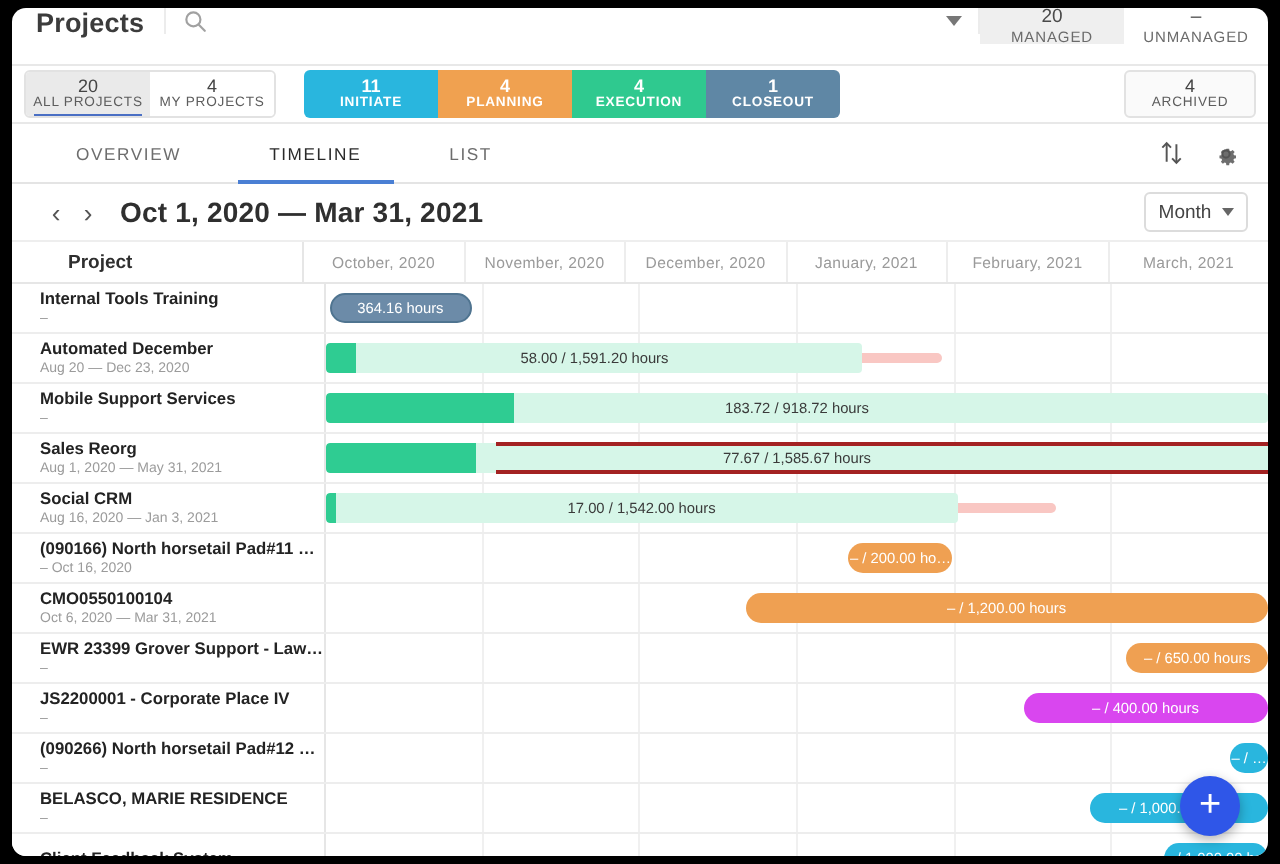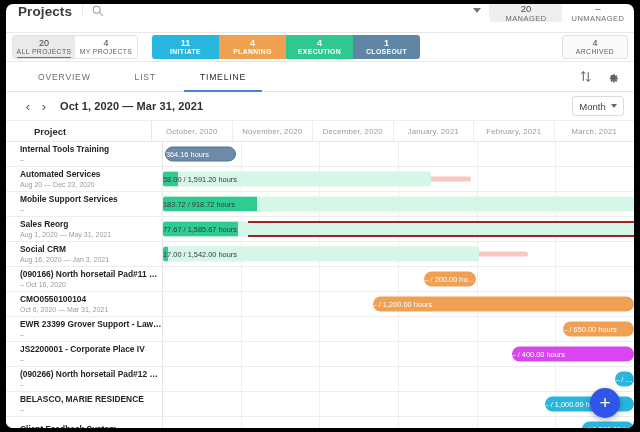--- a/index.html
+++ b/index.html
@@ -168,21 +168,21 @@
     padding: 0 10px 0 14px;
     flex: none;
   }
   .navbtn {
     width: 16px; height: 16px;
     display: flex; align-items: center; justify-content: center;
     cursor: pointer; color: #555; font-size: 13px;
     font-family: "Liberation Sans", sans-serif;
   }
   .daterange {
-    font-size: 11px; font-weight: 600; color: #2f2f2f;
+    font-size: 14px; font-weight: 600; color: #2f2f2f;
     margin-left: 8px; letter-spacing: .1px;
   }
   .monthsel {
     margin-left: auto;
     height: 20px; min-width: 52px;
     border: 1px solid #dcdcdc; border-radius: 3px;
     display: flex; align-items: center; justify-content: center;
     gap: 5px; padding: 0 6px;
     font-size: 9.5px; color: #444; cursor: pointer;
   }
@@ -250,21 +250,21 @@
 
   .bar {
     position: absolute; top: 50%;
     transform: translateY(-50%);
     height: 15px; border-radius: 8px;
     display: flex; align-items: center; justify-content: center;
     font-size: 7.4px; white-space: nowrap;
     overflow: hidden;
   }
   .bar.sq { border-radius: 2px; }
-  .bar-label { position: absolute; width: 100%; }
+  .bar-label { position: absolute; width: 100%; text-align: center; }
   .trail {
     position: absolute; top: 50%; transform: translateY(-50%);
     height: 5px; border-radius: 3px; background: #f9c7c3;
   }
   .prog {
     position: absolute; left: 0; top: 0; bottom: 0;
     border-radius: 2px 0 0 2px;
   }
   .redline {
     position: absolute; height: 2px; background: #a32222;
@@ -337,22 +337,22 @@
     </div>
 
     <div class="archived">
       <div class="num">4</div>
       <div class="lbl">ARCHIVED</div>
     </div>
   </div>
 
   <div class="tabrow">
     <div class="tab">OVERVIEW</div>
+    <div class="tab active">TIMELINE</div>
     <div class="tab">LIST</div>
-    <div class="tab active">TIMELINE</div>
     <div class="tabicons">
       <svg width="13" height="13" viewBox="0 0 24 24">
         <line x1="8" y1="3" x2="8" y2="20" stroke="#555" stroke-width="1.8"></line>
         <polyline points="4,7 8,3 12,7" fill="none" stroke="#555" stroke-width="1.8"></polyline>
         <line x1="17" y1="4" x2="17" y2="21" stroke="#555" stroke-width="1.8"></line>
         <polyline points="13,17 17,21 21,17" fill="none" stroke="#555" stroke-width="1.8"></polyline>
       </svg>
       <svg width="14" height="14" viewBox="0 0 24 24">
         <path fill="#555" d="M12 8a4 4 0 100 8 4 4 0 000-8zm0 6.2a2.2 2.2 0 110-4.4 2.2 2.2 0 010 4.4z"></path>
         <path fill="#555" d="M20.6 13.3l-1.8-.3a6.8 6.8 0 00-.5-1.2l1.1-1.5-1.7-1.7-1.5 1.1a6.8 6.8 0 00-1.2-.5l-.3-1.8h-2.4l-.3 1.8c-.42.12-.82.29-1.2.5L9.3 8.6 7.6 10.3l1.1 1.5c-.21.38-.38.78-.5 1.2l-1.8.3v2.4l1.8.3c.12.42.29.82.5 1.2l-1.1 1.5 1.7 1.7 1.5-1.1c.38.21.78.38 1.2.5l.3 1.8h2.4l.3-1.8c.42-.12.82-.29 1.2-.5l1.5 1.1 1.7-1.7-1.1-1.5c.21-.38.38-.78.5-1.2l1.8-.3z" opacity=".85"></path>
@@ -395,21 +395,21 @@
               <div></div>
               <div></div>
             </div>
             <div class="bar" style="left: 0.4%; width: 15%; background: rgb(108, 139, 168); border: 1px solid rgb(79, 116, 144); color: rgb(255, 255, 255);">
               <div class="bar-label">364.16 hours</div>
             </div>
           </div>
         </div>
         <div class="grow">
           <div class="projcell">
-            <div class="pname">Automated Services</div>
+            <div class="pname">Automated December</div>
             <div class="pdate">Aug 20 — Dec 23, 2020</div>
           </div>
           <div class="trackcell">
             <div class="gridlines">
               <div></div>
               <div></div>
               <div></div>
               <div></div>
               <div></div>
               <div></div>

